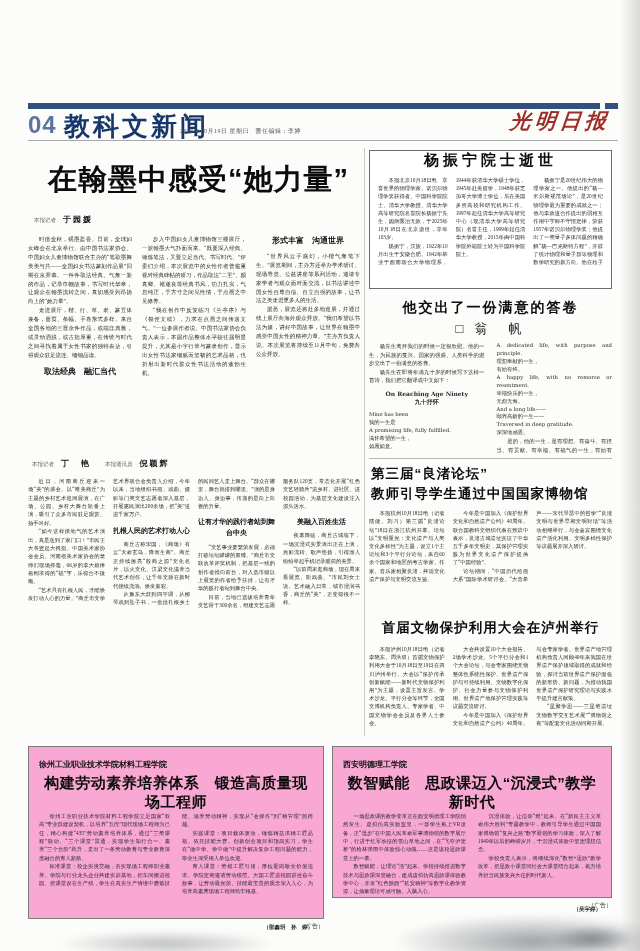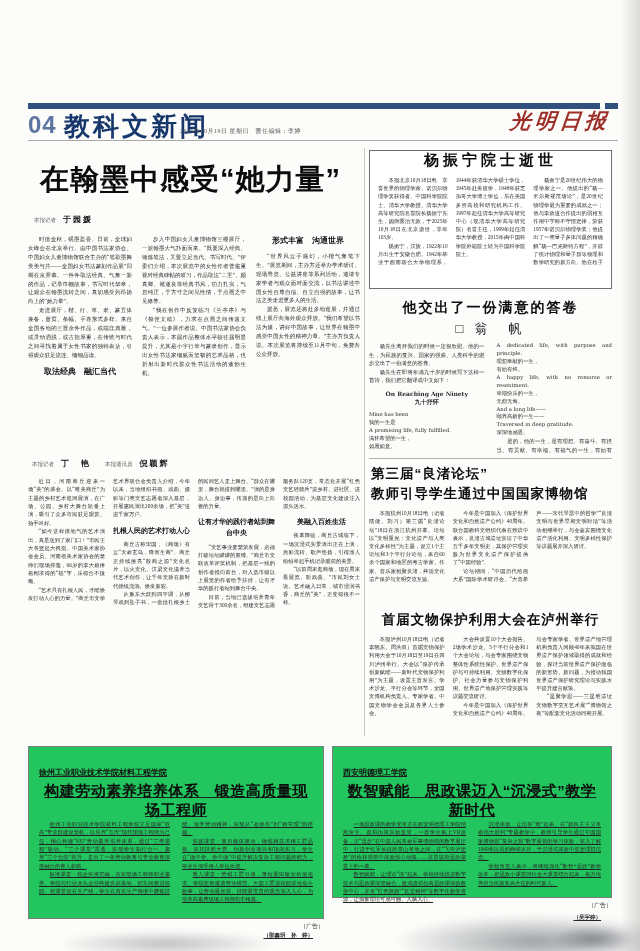--- a/index.html
+++ b/index.html
@@ -14,21 +14,21 @@
   .masthead{position:absolute;right:30px;top:107px;font:bold italic 21px "DejaVu Serif",serif;color:#9e2f28;letter-spacing:4px;transform:skewX(-6deg);}
   .header-rule{position:absolute;left:28px;top:140px;width:590px;height:1px;background:#a9a9a9;}
   
   .para{margin:0;text-indent:2em;}
   .cols{text-align:justify;color:#2a2a2a;overflow:hidden;}
   .subhead{font-family:"Liberation Sans",sans-serif;font-weight:bold;text-align:center;color:#111;margin:6px 0 4px;}
   .byline-label{font-size:5.5px;color:#666;margin-right:3px;}
   .byline-name{font-size:8px;font-weight:bold;color:#111;letter-spacing:2px;}
   
   .lead{position:absolute;left:28px;top:148px;width:332px;height:306px;}
-  .lead-title{margin:12px 0 8px 12px;font:900 29px "Liberation Sans",sans-serif;color:#0c0c0c;letter-spacing:1px;}
+  .lead-title{margin:12px 0 8px 20px;font:900 29px "Liberation Sans",sans-serif;color:#0c0c0c;letter-spacing:1px;}
   .lead-byline{margin-left:6px;}
   .lead-body{column-count:3;column-gap:10px;font-size:5.5px;line-height:1.62;height:228px;margin-top:9px;}
   .lead-body .subhead{font-size:8px;}
   .vrule{position:absolute;left:364px;top:148px;width:1px;height:588px;background:#c9c9c6;}
   
   .yang-box{position:absolute;left:369px;top:150px;width:243px;height:139px;border:1px solid #6d6d6d;box-sizing:border-box;padding:0 8px 5px;background:#fff;}
   .yang-title{margin:0;text-align:center;font:bold 15px "Liberation Sans",sans-serif;color:#0d0d0d;letter-spacing:4px;}
   .yang-body{column-count:3;column-gap:8px;font-size:5.3px;line-height:1.55;height:98px;margin-top:6px;}
   
   .essay{position:absolute;left:369px;top:297px;width:243px;height:160px;}
@@ -43,24 +43,24 @@
   .shangqiu{position:absolute;left:28px;top:452px;width:332px;height:284px;}
   .sq-title{margin:0 0 4px 2px;font:900 21px "Liberation Sans",sans-serif;color:#0c0c0c;letter-spacing:1px;}
   .sq-byline{margin-left:4px;}
   .sq-body{column-count:4;column-gap:8px;font-size:5.3px;line-height:1.58;height:238px;margin-top:7px;}
   .sq-body .subhead{font-size:7px;}
   
   .liangzhu{position:absolute;left:369px;top:464px;width:243px;height:144px;}
   .lz-title{margin:0 0 2px 2px;font:bold 13.5px "Liberation Sans",sans-serif;color:#0d0d0d;letter-spacing:1px;line-height:1.45;}
   .lz-body{column-count:3;column-gap:8px;font-size:5.3px;line-height:1.55;height:88px;margin-top:6px;}
   .luzhou{position:absolute;left:369px;top:611px;width:243px;height:127px;}
-  .luz-title{margin:0;text-align:center;font:bold 13.5px "Liberation Sans",sans-serif;color:#0d0d0d;letter-spacing:1px;}
+  .luz-title{margin:8px;text-align:center;font:bold 13.5px "Liberation Sans",sans-serif;color:#0d0d0d;letter-spacing:1px;}
   .luz-body{column-count:3;column-gap:8px;font-size:5.3px;line-height:1.55;height:100px;margin-top:6px;}
   
-  .ad{position:absolute;border:1px solid #7c7c7a;box-sizing:border-box;background:#22c55e;padding:20px 10px 6px;text-decoration:underline;}
+  .ad{position:absolute;border:1px solid #7c7c7a;box-sizing:border-box;background:#f9a8d4;padding:12px 10px 6px;}
   .ad-left{left:28px;top:746px;width:296px;height:173px;}
   .ad-right{left:332px;top:746px;width:280px;height:152px;}
   .ad-kicker{font:bold 8px "Liberation Sans",sans-serif;color:#111;margin:0;}
   .ad-headline{margin:4px 0 0;text-align:center;font:900 15px "Liberation Sans",sans-serif;color:#0c0c0c;letter-spacing:.5px;}
   .ad-body{column-count:2;column-gap:12px;font-size:5.3px;line-height:1.58;height:110px;}
   .ad-right .ad-body{height:92px;}
   .ad-sign{text-align:right;font-size:5.5px;font-weight:bold;margin-top:2px;}
   .ad-mark{position:absolute;font-size:6px;color:#333;}
   .ad-mark-left{left:28px;top:922px;width:296px;text-align:right;}
   .ad-mark-right{left:332px;top:901px;width:280px;text-align:right;}

